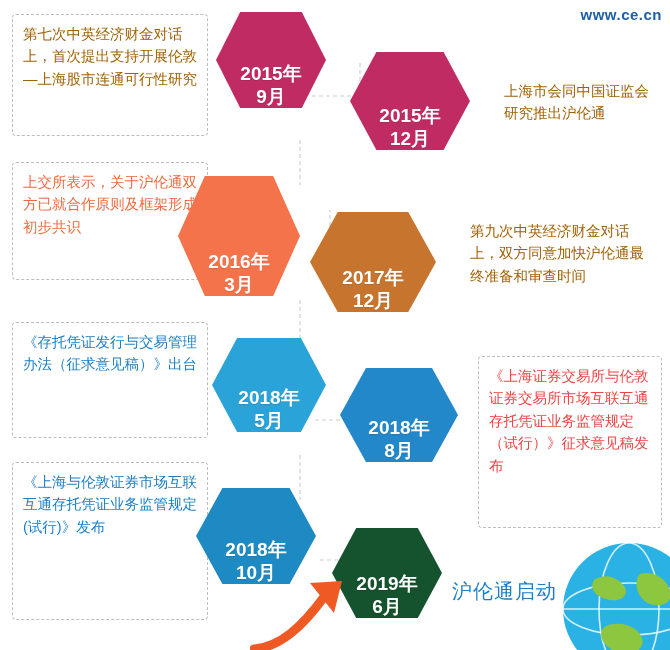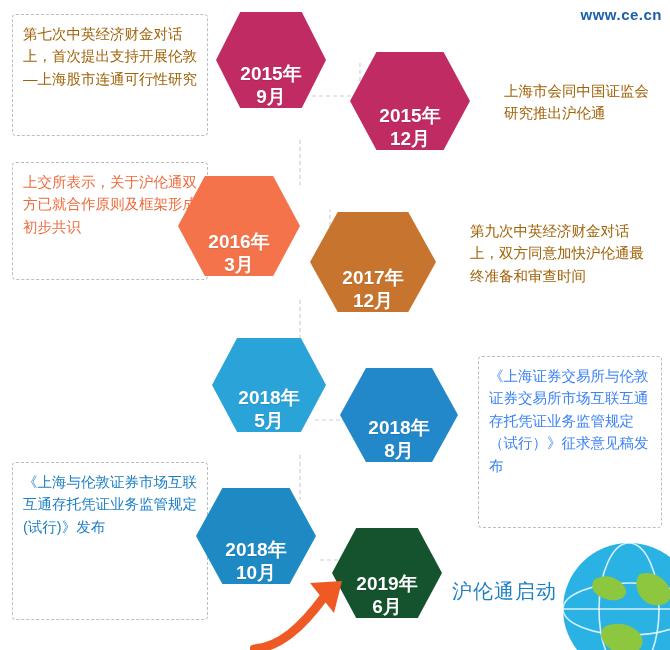--- a/index.html
+++ b/index.html
@@ -58,21 +58,21 @@
     line-height: 1.55;
     color: #222;
     background: #ffffff;
   }
   .txtbox.plain {
     border: none;
     padding: 8px 4px;
   }
   .txtbox.c-orange { color: #ef6a3c; }
   .txtbox.c-blue   { color: #1b7fc4; }
-  .txtbox.c-teal   { color: #3b82f6; }
+  .txtbox.c-teal   { color: #ef4444; }
   .txtbox.c-dark   { color: #a16207; }
 
   
   .hex {
     position: absolute;
     display: flex;
     align-items: flex-end;
     justify-content: center;
     text-align: center;
     color: #ffffff;
@@ -143,36 +143,37 @@
     <span>
       <span>2015年</span><br>
       <span>12月</span>
     </span>
   </div>
 
   <div class="txtbox plain c-dark" style="left:500px; top:72px; width:162px; height:80px;">上海市会同中国证监会研究推出沪伦通</div>
 
   <div class="txtbox c-orange" style="left:12px; top:162px; width:196px; height:118px;">上交所表示，关于沪伦通双方已就合作原则及框架形成初步共识</div>
 
-  <div class="hex" style="left:178px; top:176px; width:122px; height:100px; background:#f4734a;">
+  <div class="hex" style="left:178px; top:176px; width:122px; height:120px; background:#f4734a;">
     <span>
       <span>2016年</span><br>
       <span>3月</span>
     </span>
   </div>
 
   <div class="hex" style="left:310px; top:212px; width:126px; height:100px; background:#c7752e;">
     <span>
       <span>2017年</span><br>
       <span>12月</span>
     </span>
   </div>
 
   <div class="txtbox plain c-dark" style="left:466px; top:212px; width:196px; height:104px;">第九次中英经济财金对话上，双方同意加快沪伦通最终准备和审查时间</div>
 
+  <div class="txtbox c-blue" style="left:12px; top:322px; width:196px; height:116px;">《存托凭证发行与交易管理办法（征求意见稿）》出台</div>
 
   <div class="hex" style="left:212px; top:338px; width:114px; height:94px; background:#2aa3d8;">
     <span>
       <span>2018年</span><br>
       <span>5月</span>
     </span>
   </div>
 
   <div class="hex" style="left:340px; top:368px; width:118px; height:94px; background:#2288c9;">
     <span>

